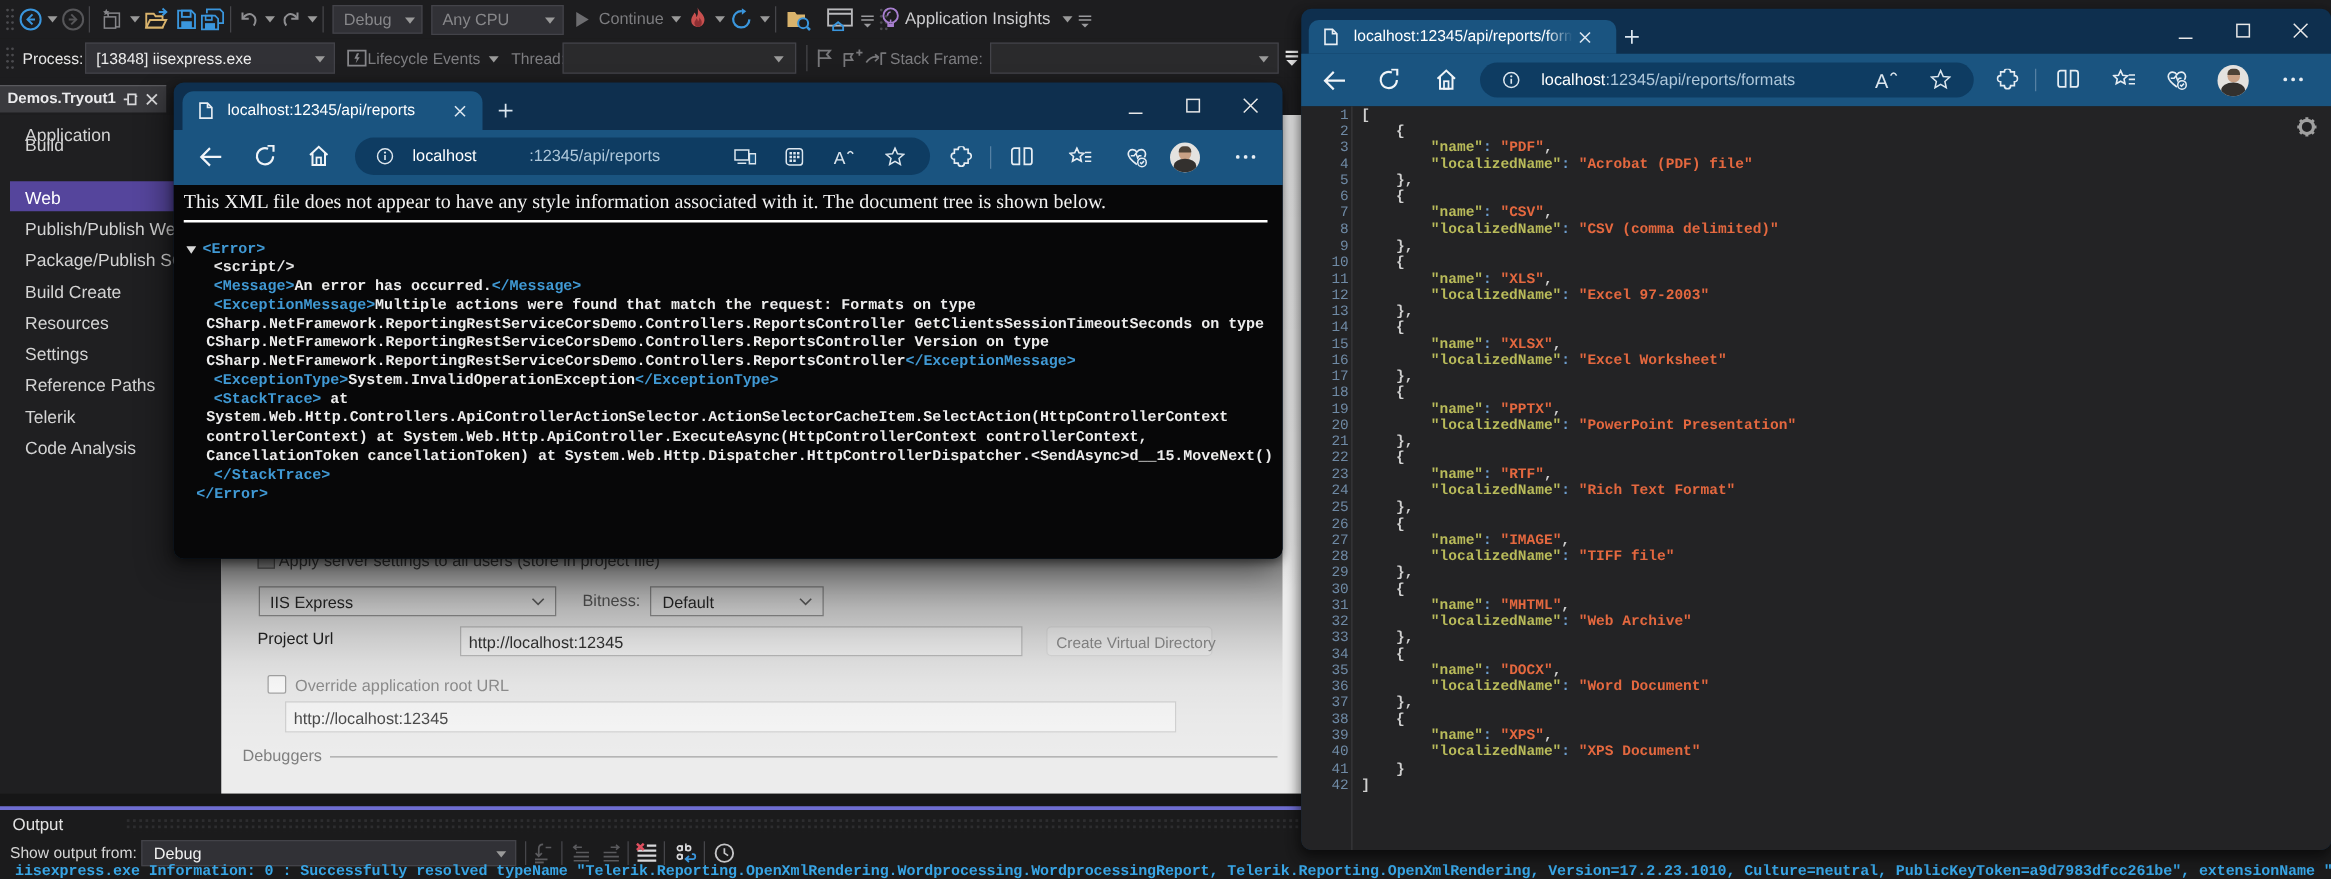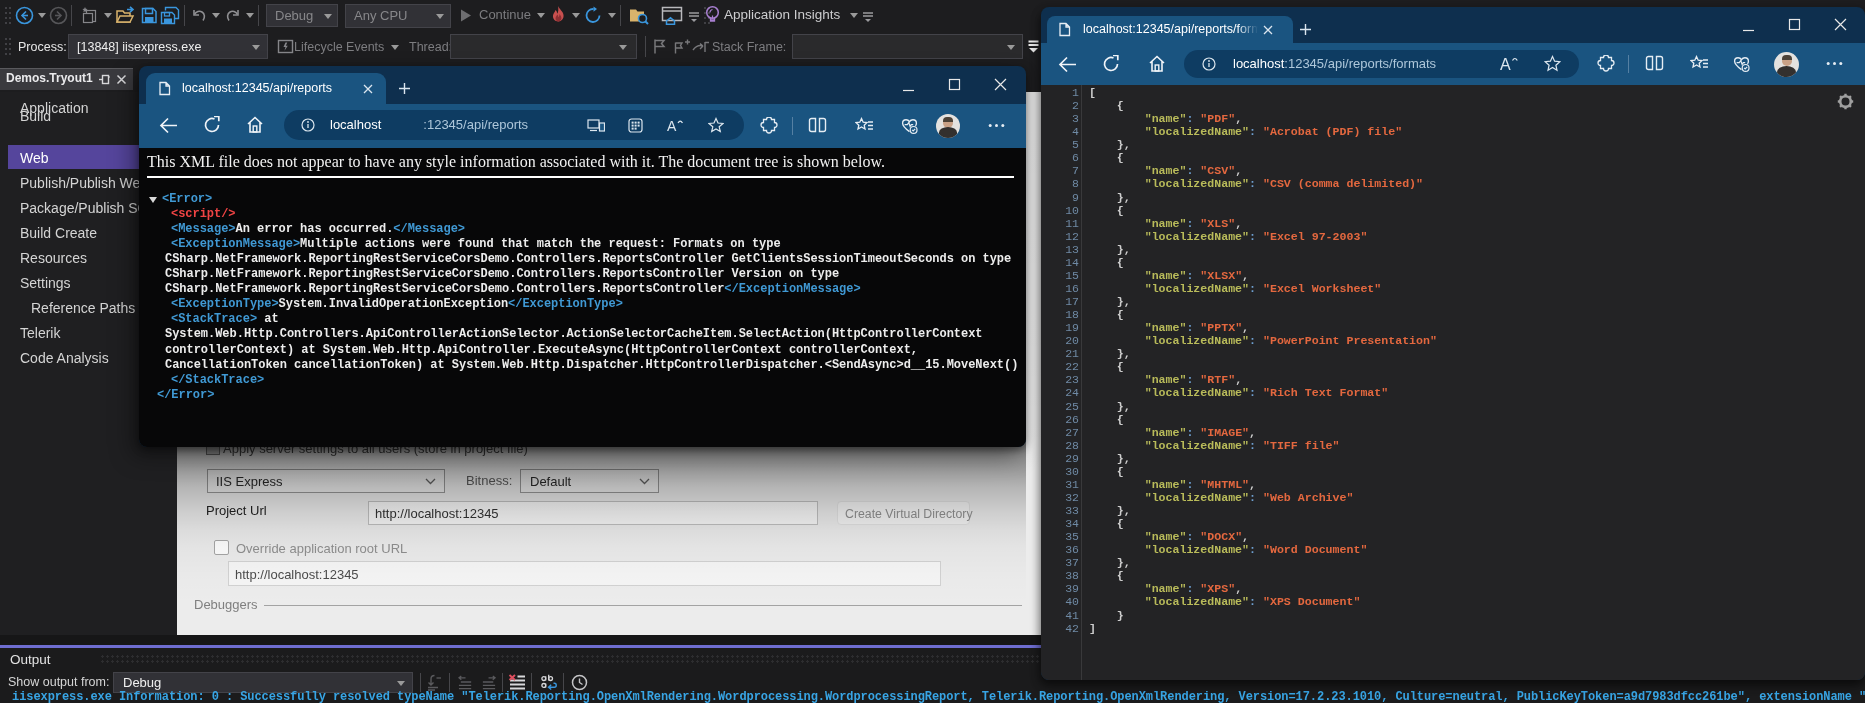--- a/index.html
+++ b/index.html
@@ -221,21 +221,21 @@
 <div class="abs" id="sidebar" style="left:0;top:92px;width:177px;height:544px;background:#1f1f21;font-size:14px;color:#d4d4d4;">
   <div class="abs" style="left:20px;top:8px;">Application</div>
   <div class="abs" style="left:20px;top:16px;">Build</div>
   <div class="abs" style="left:8px;top:53px;width:132px;height:24px;background:#55459c;"></div>
   <div class="abs" style="left:20px;top:58px;color:#ffffff;">Web</div>
   <div class="abs" style="left:20px;top:83px;">Publish/Publish Web</div>
   <div class="abs" style="left:20px;top:108px;">Package/Publish SQL</div>
   <div class="abs" style="left:20px;top:133px;">Build Create</div>
   <div class="abs" style="left:20px;top:158px;">Resources</div>
   <div class="abs" style="left:20px;top:183px;">Settings</div>
-  <div class="abs" style="left:31px;top:208px;">Reference Paths</div>
+  <div class="abs" style="left:20px;top:208px;">Reference Paths</div>
   <div class="abs" style="left:20px;top:233px;">Telerik</div>
   <div class="abs" style="left:20px;top:258px;">Code Analysis</div>
 </div>
 
 <div class="abs" id="page" style="left:177px;top:92px;width:865px;height:543px;background:#ececec;overflow:hidden;font-size:13px;color:#2b2b2b;">
 
   <div class="abs" style="left:29px;top:349px;width:14px;height:14px;border:1px solid #777;background:#ccc;box-sizing:border-box;"></div>
   <div class="abs" style="left:46px;top:349px;color:#4a4a4a;">Apply server settings to all users (store in project file)</div>
 
   <div class="abs" style="left:30px;top:377px;width:238px;height:24px;border:1px solid #999;box-sizing:border-box;background:rgba(255,255,255,.25);">
@@ -442,21 +442,21 @@
   </div>
 
   <div class="abs" style="left:0;top:82px;width:887px;height:299px;background:#070708;border-radius:0 0 8px 8px;overflow:hidden;">
     <div class="abs" style="left:8px;top:5px;color:#f2f2f2;font-family:'Liberation Serif',serif;font-size:16px;">This XML file does not appear to have any style information associated with it. The document tree is shown below.</div>
     <div class="abs" style="left:8px;top:28px;width:867px;height:2px;background:#ffffff;"></div>
     <div id="xml" style="position:absolute;left:0;top:44px;font-family:'Liberation Mono',monospace;font-size:12px;font-weight:bold;line-height:15.2px;color:#ededed;white-space:pre;letter-spacing:-0.03px;">
       <svg class="abs" style="left:10px;top:4px;" width="8" height="8" viewBox="0 0 8 8">
           <path d="M0 1 H8 L4 7 Z" fill="#d8d8d8"></path>
         </svg>
       <div class="abs" style="left:23px;top:0;color:#4099d4;">&lt;Error&gt;</div>
-      <div class="abs" style="left:32px;top:15.05px;color:#ef4444;">&lt;script/&gt;</div>
+      <div class="abs" style="left:32px;top:15.05px;color:#e5e5e5;">&lt;script/&gt;</div>
       <div class="abs" style="left:32px;top:30.1px;color:#4099d4;">&lt;Message&gt;<span style="color:#ededed;">An error has occurred.</span>&lt;/Message&gt;</div>
       <div class="abs" style="left:32px;top:45.15px;color:#4099d4;">&lt;ExceptionMessage&gt;<span style="color:#ededed;">Multiple actions were found that match the request: Formats on type</span></div>
       <div class="abs" style="left:26px;top:60.2px;">CSharp.NetFramework.ReportingRestServiceCorsDemo.Controllers.ReportsController GetClientsSessionTimeoutSeconds on type</div>
       <div class="abs" style="left:26px;top:75.25px;">CSharp.NetFramework.ReportingRestServiceCorsDemo.Controllers.ReportsController Version on type</div>
       <div class="abs" style="left:26px;top:90.3px;">CSharp.NetFramework.ReportingRestServiceCorsDemo.Controllers.ReportsController<span style="color:#4099d4;">&lt;/ExceptionMessage&gt;</span></div>
       <div class="abs" style="left:32px;top:105.35px;color:#4099d4;">&lt;ExceptionType&gt;<span style="color:#ededed;">System.InvalidOperationException</span>&lt;/ExceptionType&gt;</div>
       <div class="abs" style="left:32px;top:120.4px;color:#4099d4;">&lt;StackTrace&gt;<span style="color:#ededed;"> at</span></div>
       <div class="abs" style="left:26px;top:135.45px;">System.Web.Http.Controllers.ApiControllerActionSelector.ActionSelectorCacheItem.SelectAction(HttpControllerContext</div>
       <div class="abs" style="left:26px;top:150.5px;">controllerContext) at System.Web.Http.ApiController.ExecuteAsync(HttpControllerContext controllerContext,</div>
       <div class="abs" style="left:26px;top:165.55px;">CancellationToken cancellationToken) at System.Web.Http.Dispatcher.HttpControllerDispatcher.&lt;SendAsync&gt;d__15.MoveNext()</div>

